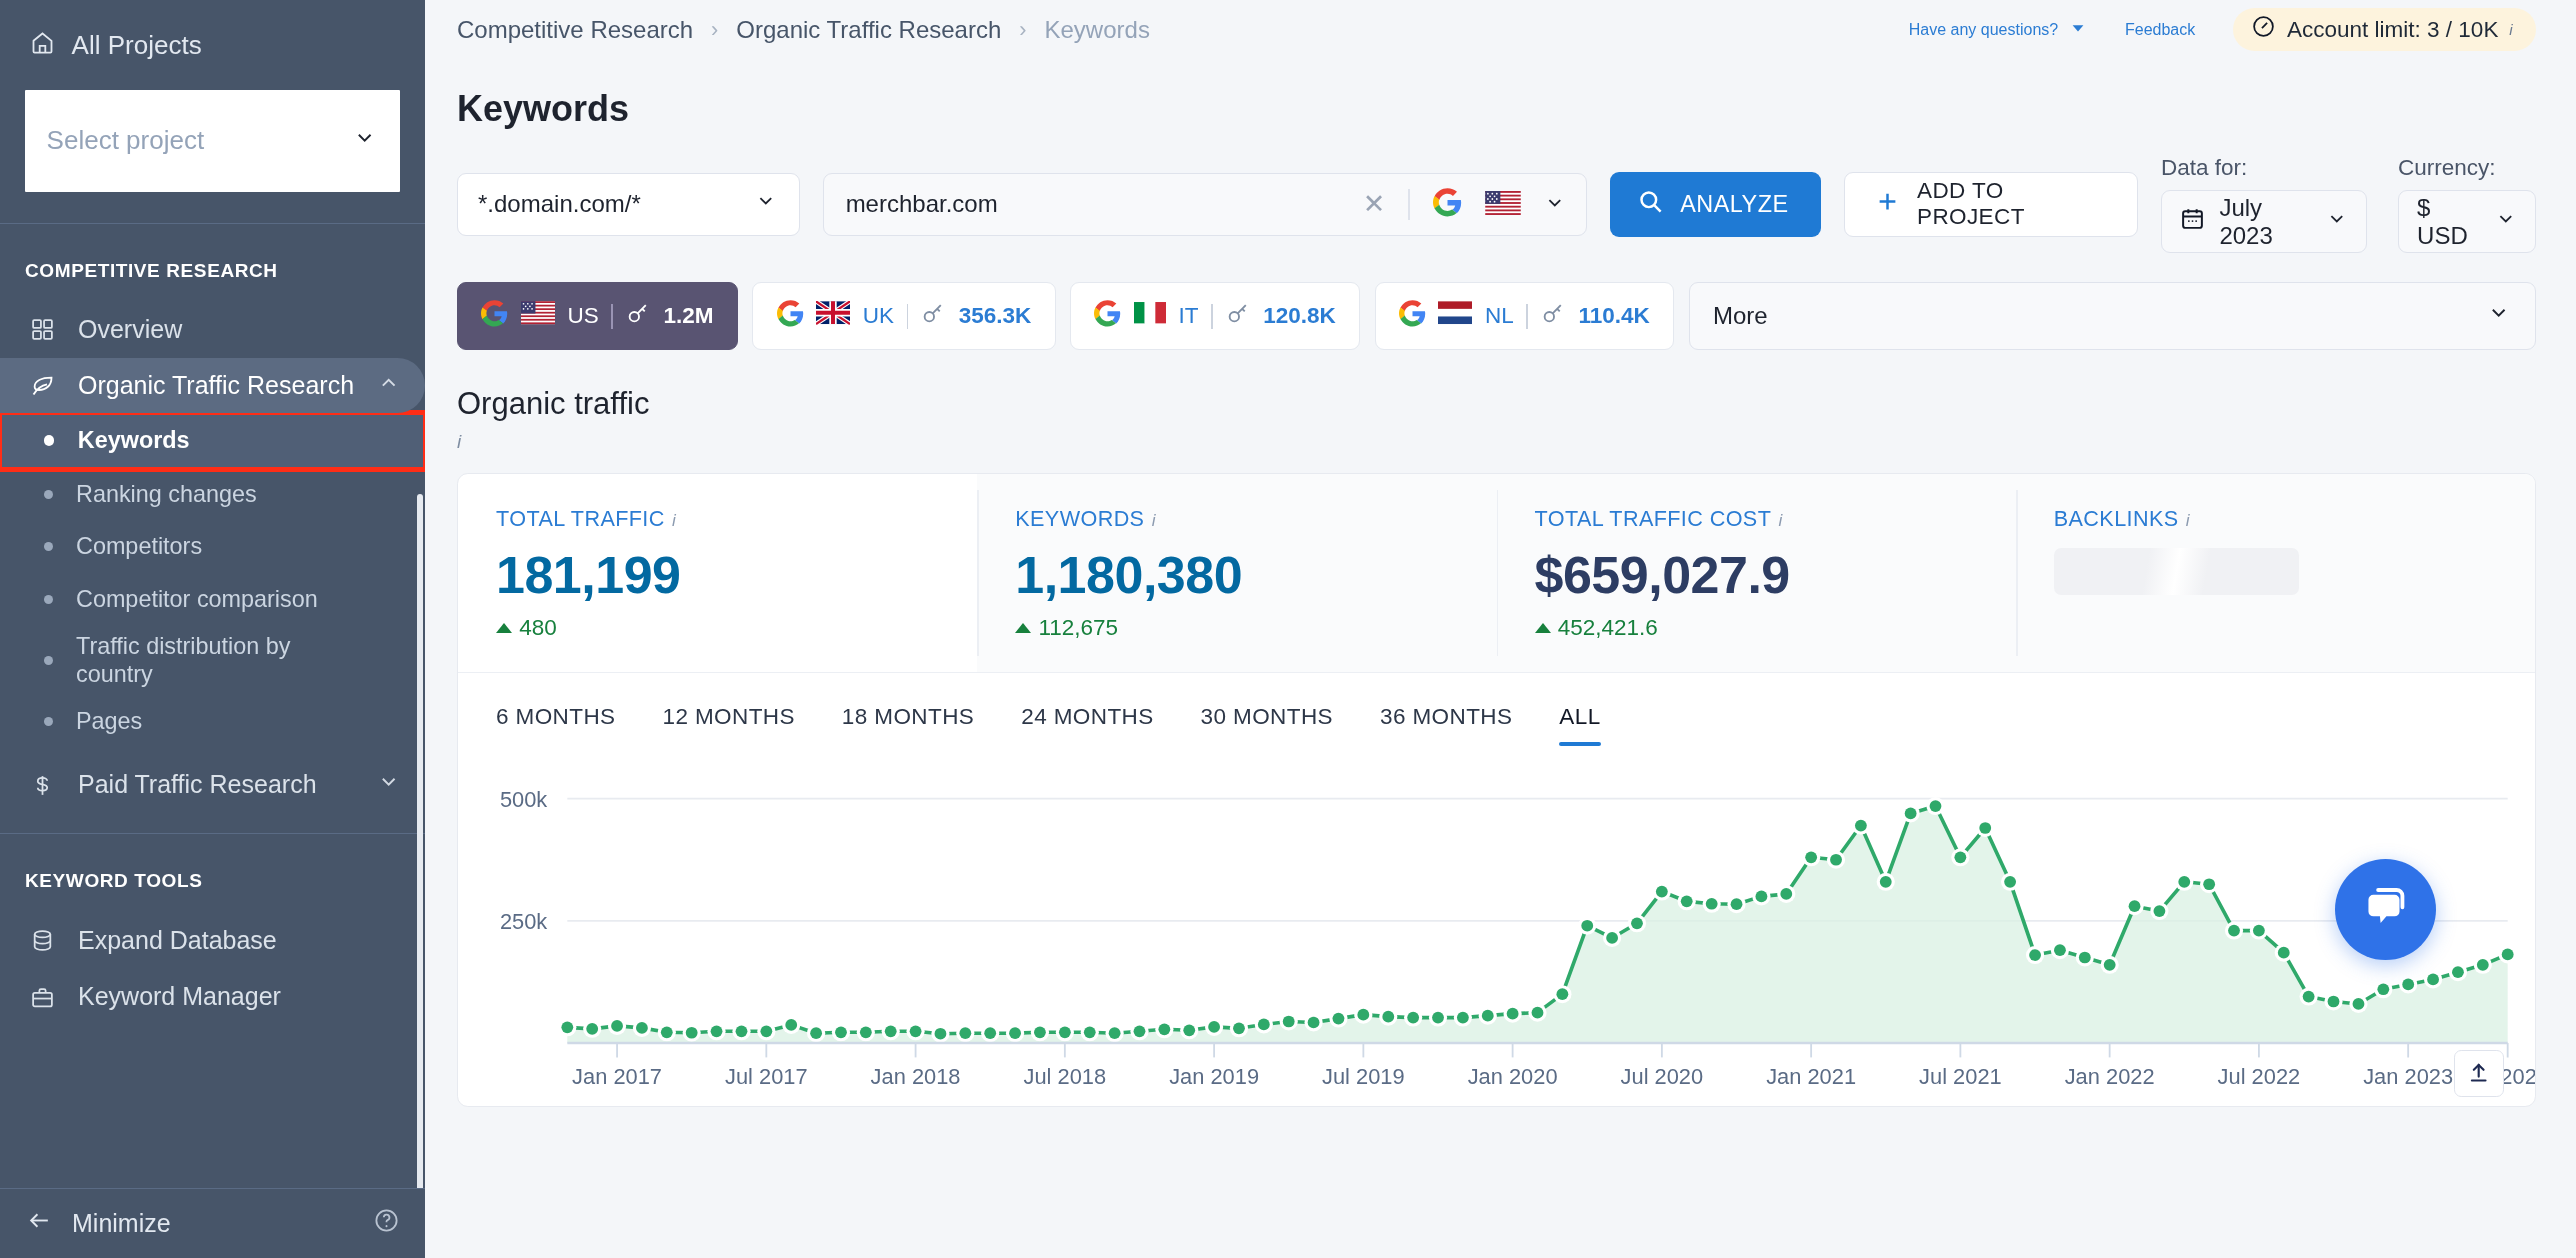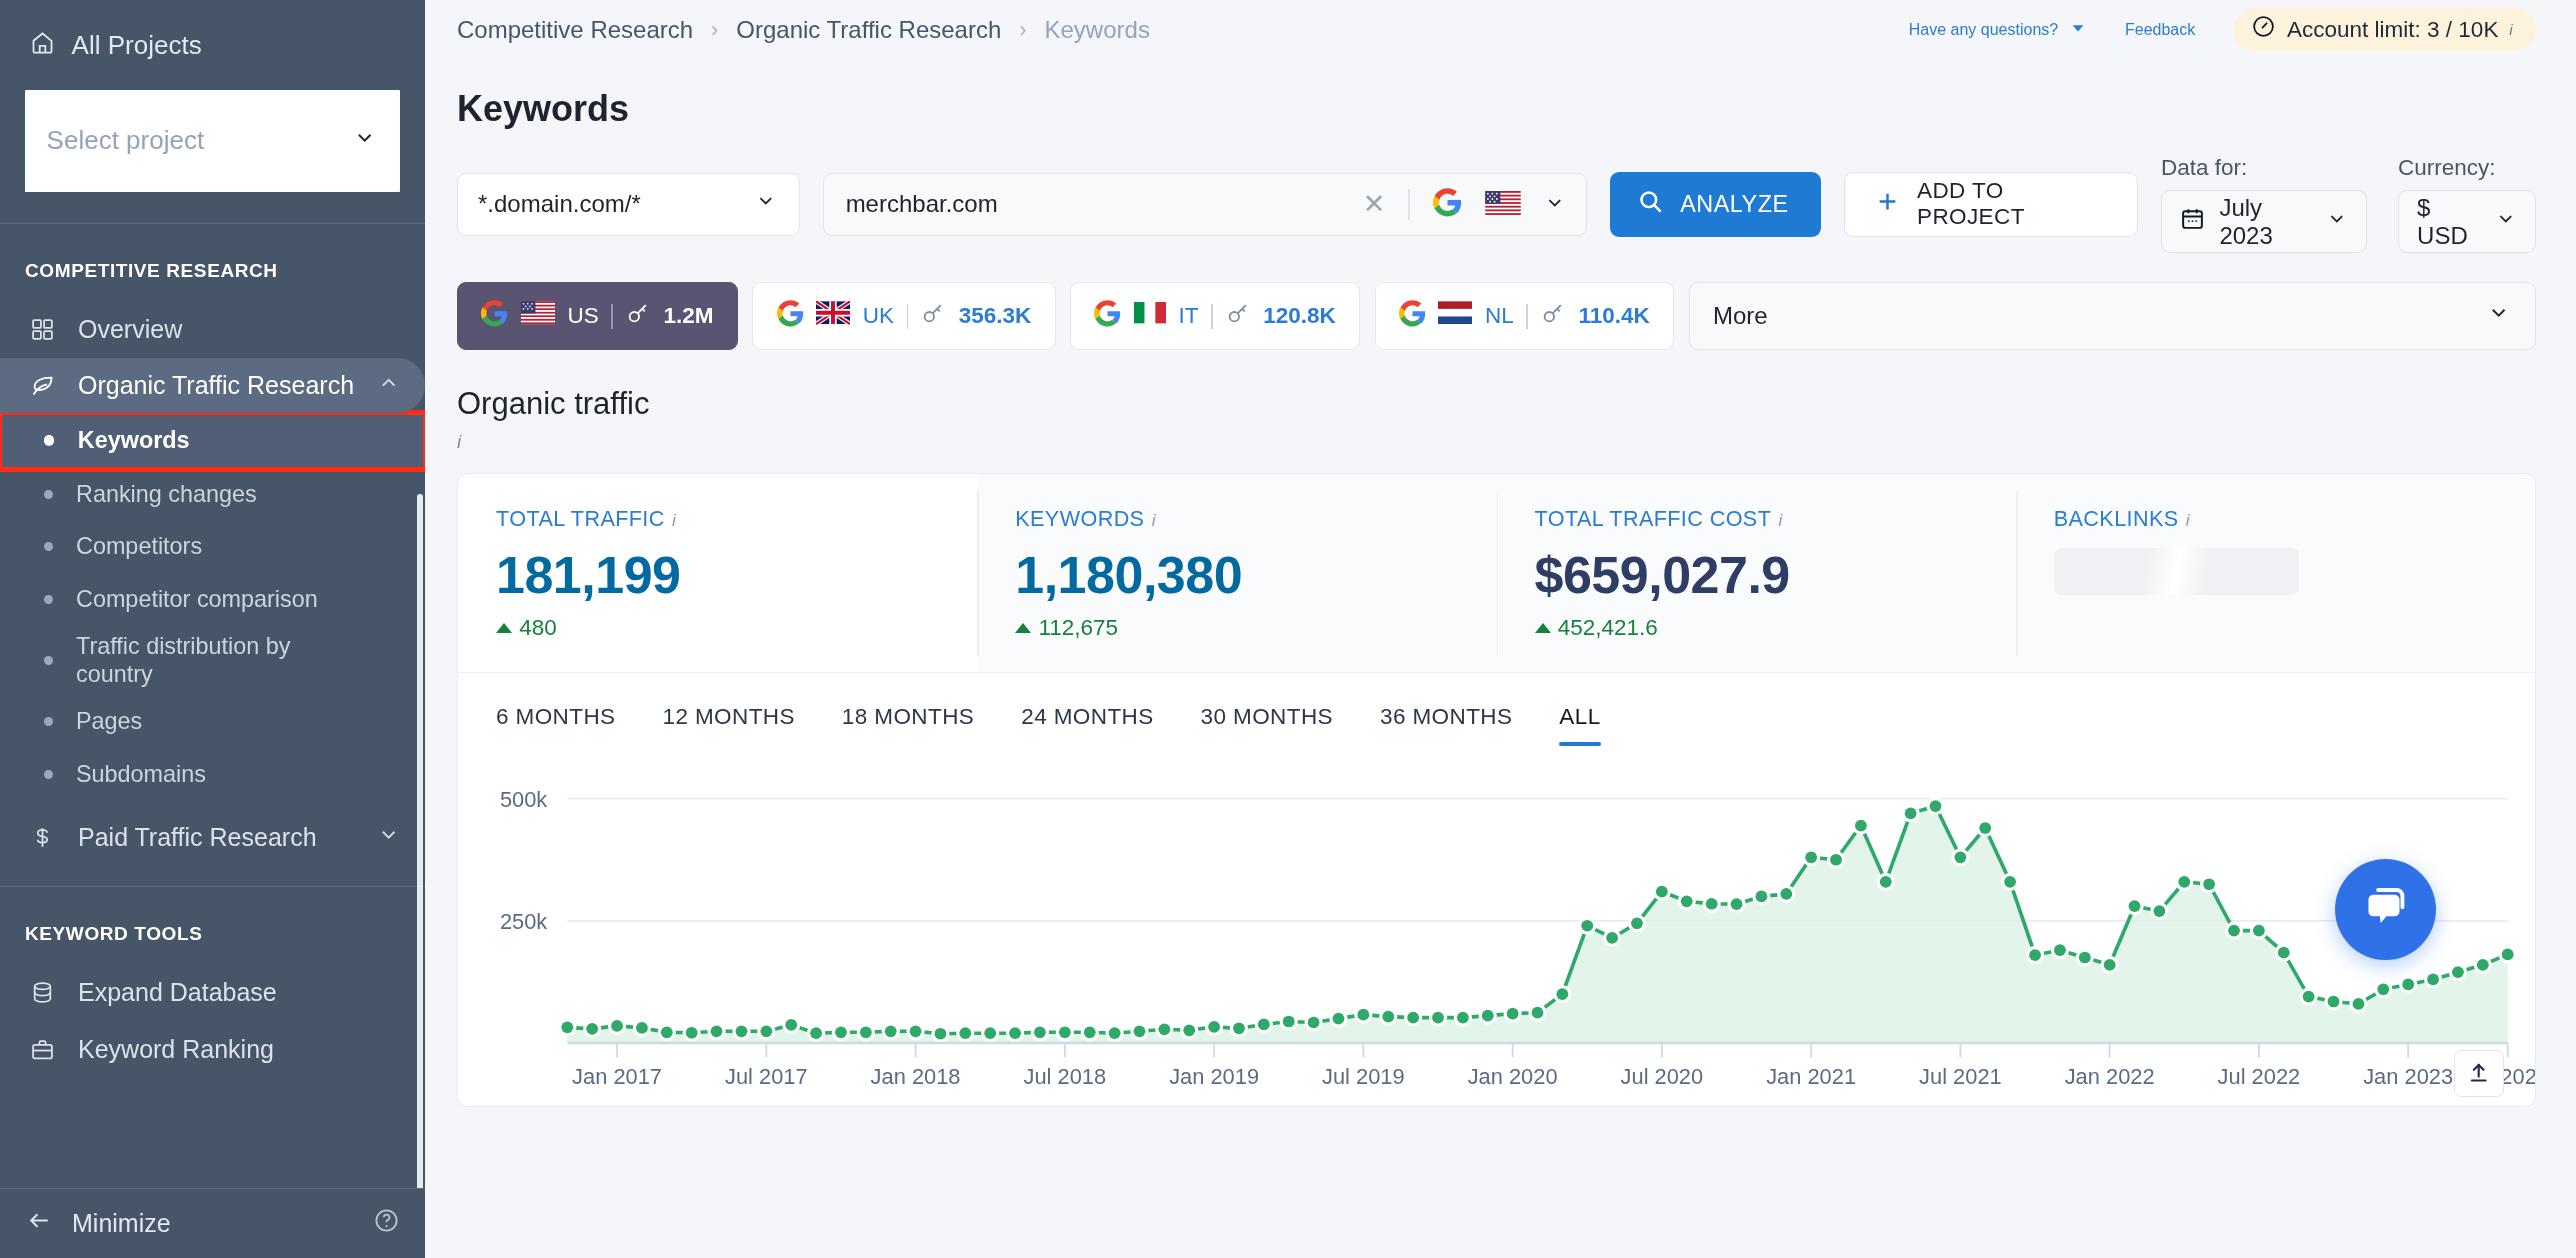--- a/index.html
+++ b/index.html
@@ -271,24 +271,20 @@
         <span>Competitor comparison</span>
       </div>
       <div class="sb-sub" style="padding-top:7.2px;padding-bottom:7.2px;">
         <span class="dot"></span>
         <span style="line-height:1.2;max-width:225px;display:inline-block;">Traffic distribution by country</span>
       </div>
       <div class="sb-sub">
         <span class="dot"></span>
         <span>Pages</span>
       </div>
-      <div class="sb-sub">
-        <span class="dot"></span>
-        <span>Subdomains</span>
-      </div>
 
       <div class="sb-item" style="margin-top:9px;">
         <span class="ico">
           <svg width="25" height="25" viewBox="0 0 24 24" fill="none" stroke="#dbe2ea" stroke-width="1.7">
               <path d="M12 3v18"></path>
               <path d="M16.5 7.5c0-1.7-2-2.8-4.5-2.8S7.5 5.8 7.5 7.8s2 2.6 4.5 3.1 4.5 1.1 4.5 3.1-2 3-4.5 3-4.5-1.1-4.5-2.8"></path>
             </svg>
         </span>
         <span class="label">Paid Traffic Research</span>
         <span class="chev">
@@ -313,21 +309,21 @@
         <span class="label">Expand Database</span>
       </div>
       <div class="sb-item">
         <span class="ico">
           <svg width="25" height="25" viewBox="0 0 24 24" fill="none" stroke="#dbe2ea" stroke-width="1.7">
               <rect x="3" y="7.5" width="18" height="13" rx="1.6"></rect>
               <path d="M9 7.5V5.5a1.5 1.5 0 0 1 1.5-1.5h3A1.5 1.5 0 0 1 15 5.5v2"></path>
               <path d="M3 13h18"></path>
             </svg>
         </span>
-        <span class="label">Keyword Ranking</span>
+        <span class="label">Keyword Manager</span>
       </div>
       <div class="sb-scrollbar"></div>
     </div>
 
     <div class="sb-bottom">
       <div class="sb-minimize">
         <span class="ico">
           <svg width="25" height="25" viewBox="0 0 24 24" fill="none" stroke="#e2e8f0" stroke-width="1.8">
               <path d="M20 12H4"></path>
               <path d="M10 6l-6 6 6 6"></path>

